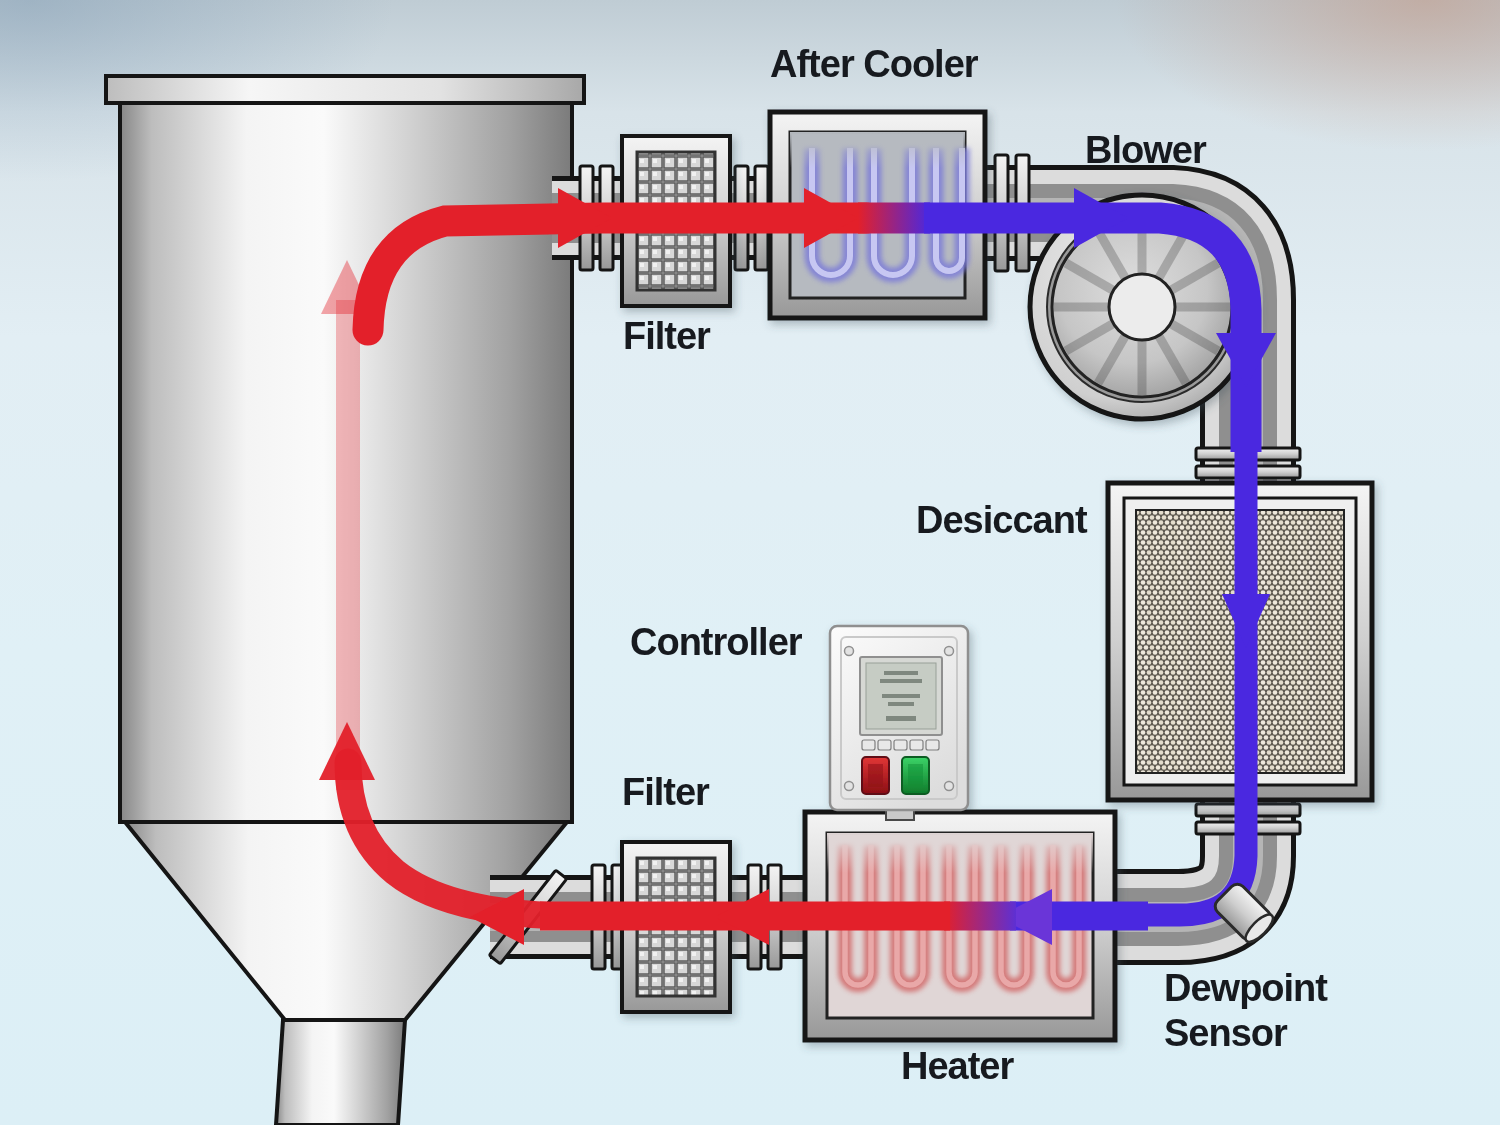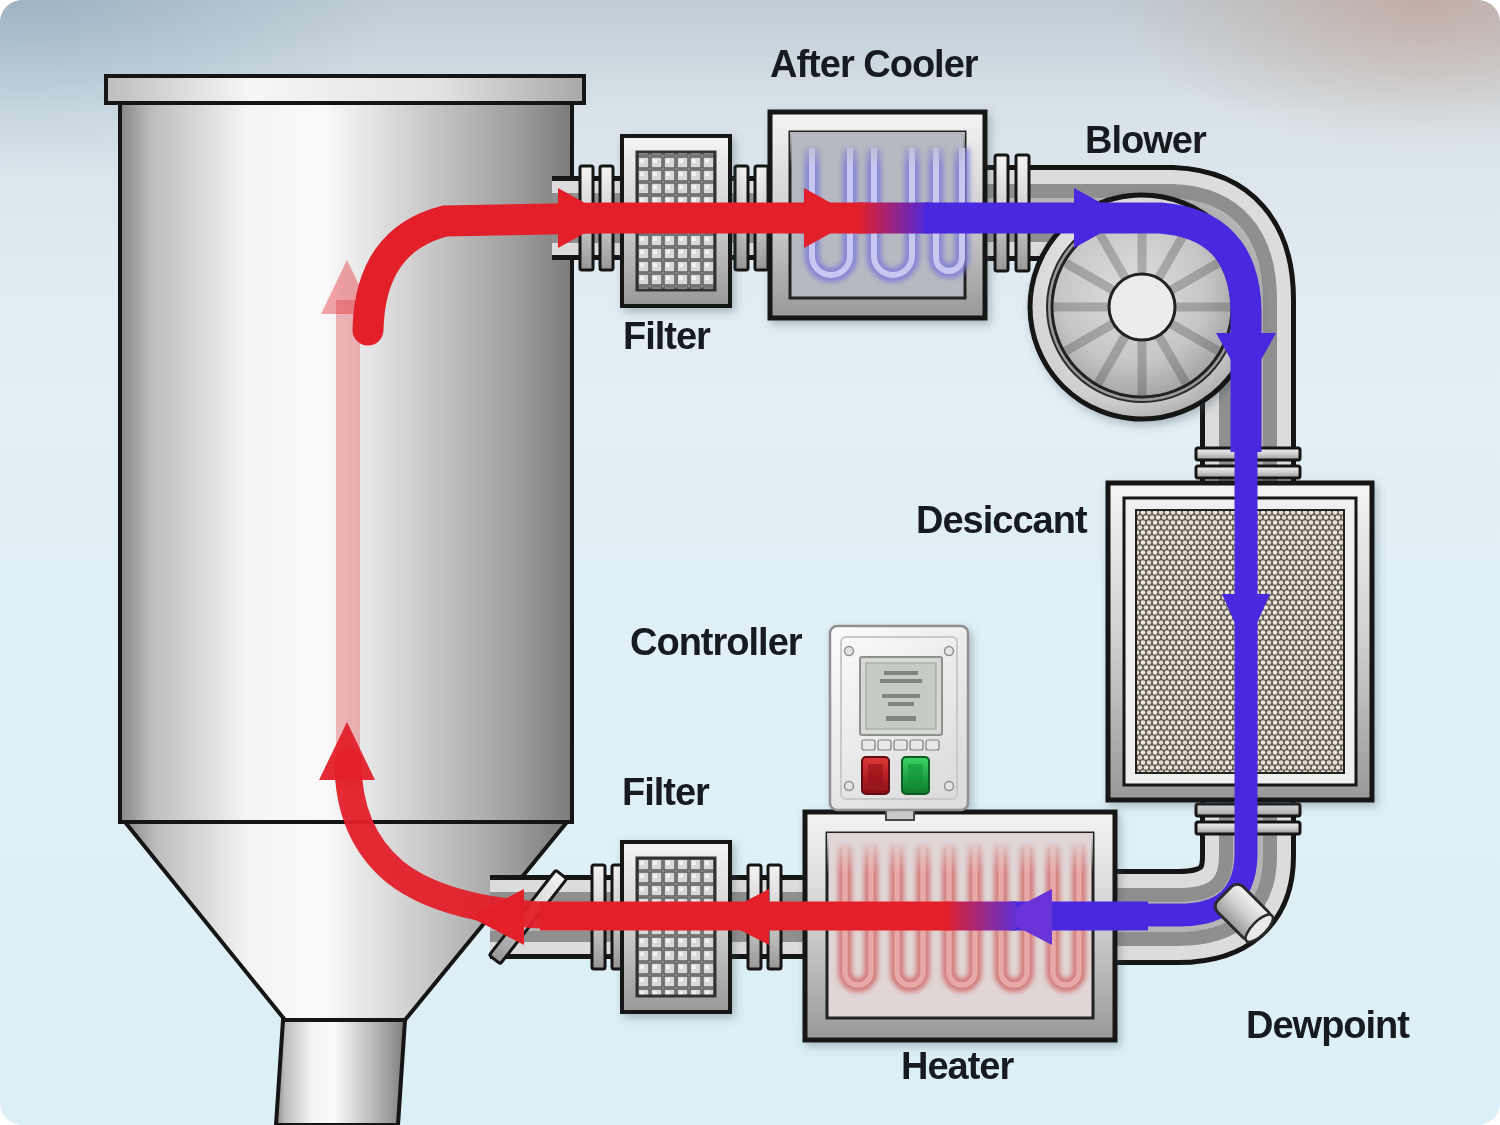--- a/index.html
+++ b/index.html
@@ -3,21 +3,20 @@
 <meta charset="utf-8">
 <style>
   html,body{margin:0;padding:0;}
   #stage{
     position:relative;width:1500px;height:1125px;overflow:hidden;
     font-family:"Liberation Sans", sans-serif;
     background:
       radial-gradient(430px 210px at 95% 0%, rgba(195,148,126,.55), rgba(195,148,126,0) 72%),
       radial-gradient(520px 260px at 2% 0%, rgba(115,145,172,.42), rgba(115,145,172,0) 70%),
       linear-gradient(180deg,#bfccd4 0%,#d8e3e9 10%,#e2eef4 30%,#e0f0f6 58%,#dceff6 100%);
-    border-radius: 22px;
   }
   #stage svg{position:absolute;left:0;top:0;}
   .lbl{
     position:absolute;color:#171a1f;font-weight:700;font-size:38px;
     letter-spacing:-1px;line-height:45px;white-space:nowrap;
   }
   .lbl span{display:block;}
   .ar-red{stroke:var(--hot_air_red,#e3202a);fill:none;}
   .ar-blue{stroke:var(--dry_air_blue,#4a28e0);fill:none;}
   .fill-red{fill:var(--hot_air_red,#e3202a);}
@@ -296,24 +295,25 @@
     <polygon points="524,889 524,945 470,917" class="fill-red"></polygon>
   </g>
 
   <g transform="rotate(45 1243 912)">
     <rect x="1217" y="894" width="52" height="36" rx="8" fill="url(#metalV)" stroke="#2a2a2a" stroke-width="3"></rect>
     <ellipse cx="1266" cy="912" rx="7" ry="18" fill="#e9e9e9" stroke="#2a2a2a" stroke-width="2.5"></ellipse>
   </g>
 </svg>
 
   <div class="lbl" style="left:770px;top:42px;">After Cooler</div>
-  <div class="lbl" style="left:1085px;top:118px;text-align:right;">Blower</div>
+  <div class="lbl" style="left:1085px;top:128px;text-align:right;">Blower</div>
   <div class="lbl" style="left:623px;top:314px;">Filter</div>
   <div class="lbl" style="left:916px;top:498px;">
     <span>Desiccant</span>
   </div>
   <div class="lbl" style="left:630px;top:620px;text-align:right;">Controller</div>
   <div class="lbl" style="left:622px;top:770px;">Filter</div>
   <div class="lbl" style="left:901px;top:1044px;">Heater</div>
-  <div class="lbl" style="left:1246px;top:966px;margin-top:37px;">
+  <div class="lbl" style="left:1164px;top:966px;">
     <span>Dewpoint</span>
+    <span>Sensor</span>
   </div>
 </div>
 
 </body></html>

